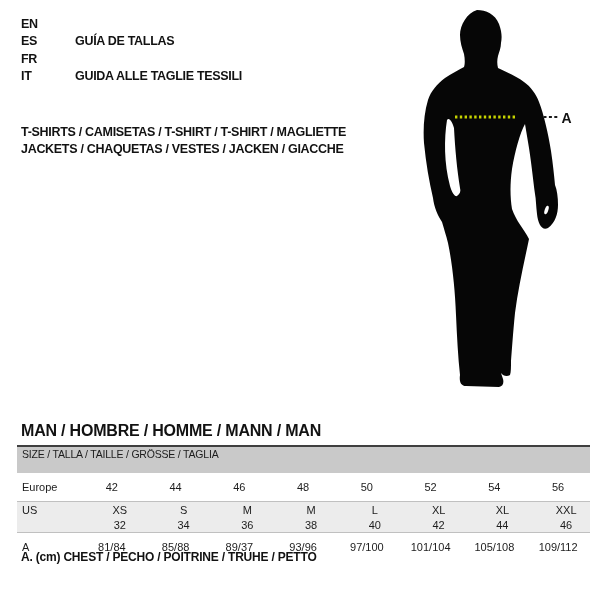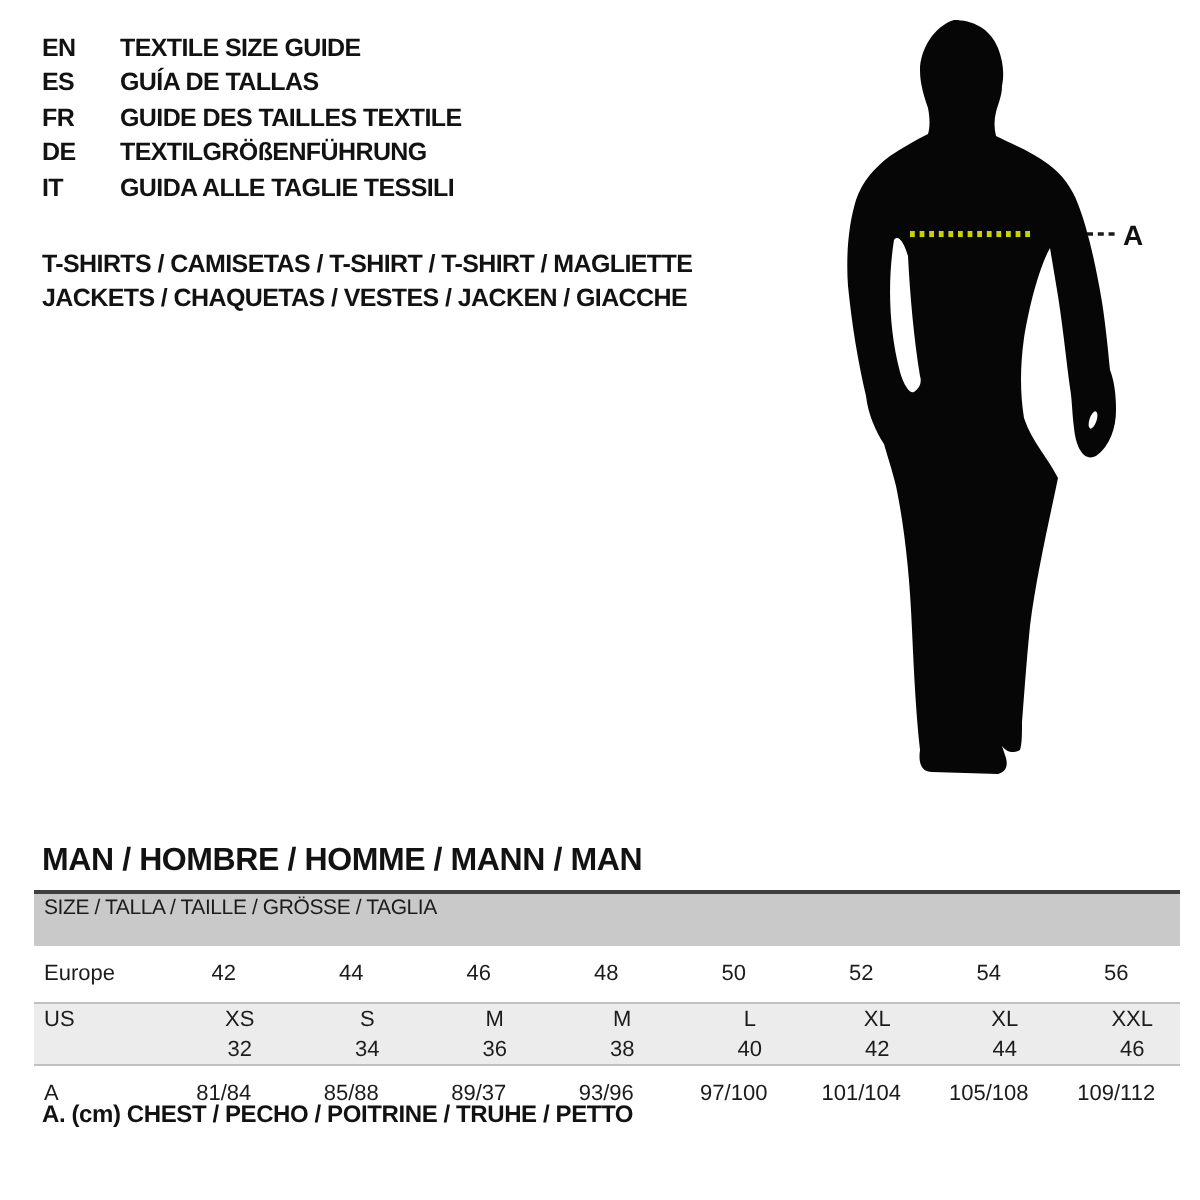--- a/index.html
+++ b/index.html
@@ -4,21 +4,21 @@
 <style>
   html,body{margin:0;padding:0;}
   body{
     width:600px;height:600px;position:relative;background:#ffffff;
     font-family:"Liberation Sans","DejaVu Sans",sans-serif;
     color:#121212;overflow:hidden;
   }
   
   .lang-block{position:absolute;left:21px;top:15px;}
   .lang-row{display:flex;height:17.5px;align-items:center;
-    font-size:12.5px;font-weight:bold;letter-spacing:-0.3px;white-space:nowrap;}
+    font-size:12.5px;font-weight:bold;letter-spacing:-0.3px;white-space:nowrap;gap:15px;}
   .lang-code{width:39px;flex:0 0 39px;}
   
   .category-block{position:absolute;left:21px;top:125px;}
   .category-line{height:17px;font-size:12.5px;font-weight:bold;
     letter-spacing:-0.3px;white-space:nowrap;}
   
   .figure-wrap{position:absolute;left:400px;top:0;width:200px;height:400px;}
   
   .man-caption{position:absolute;left:21px;top:422px;font-size:16px;
     font-weight:bold;letter-spacing:-0.2px;white-space:nowrap;}
@@ -37,33 +37,27 @@
   
   .footer-note{position:absolute;left:21px;top:550px;font-size:12px;
     font-weight:bold;letter-spacing:-0.2px;white-space:nowrap;}
 </style>
 </head>
 <body>
 
 <div class="lang-block">
   <div class="lang-row">
     <span class="lang-code">EN</span>
-    <span class="lang-label">TEXTILE SIZE GUIDE</span>
   </div>
   <div class="lang-row">
     <span class="lang-code">ES</span>
     <span class="lang-label">GUÍA DE TALLAS</span>
   </div>
   <div class="lang-row">
     <span class="lang-code">FR</span>
-    <span class="lang-label">GUIDE DES TAILLES TEXTILE</span>
-  </div>
-  <div class="lang-row">
-    <span class="lang-code">DE</span>
-    <span class="lang-label">TEXTILGRÖßENFÜHRUNG</span>
   </div>
   <div class="lang-row">
     <span class="lang-code">IT</span>
     <span class="lang-label">GUIDA ALLE TAGLIE TESSILI</span>
   </div>
 </div>
 
 <div class="category-block">
   <div class="category-line">T-SHIRTS / CAMISETAS / T-SHIRT / T-SHIRT / MAGLIETTE</div>
   <div class="category-line">JACKETS / CHAQUETAS / VESTES / JACKEN / GIACCHE</div>

